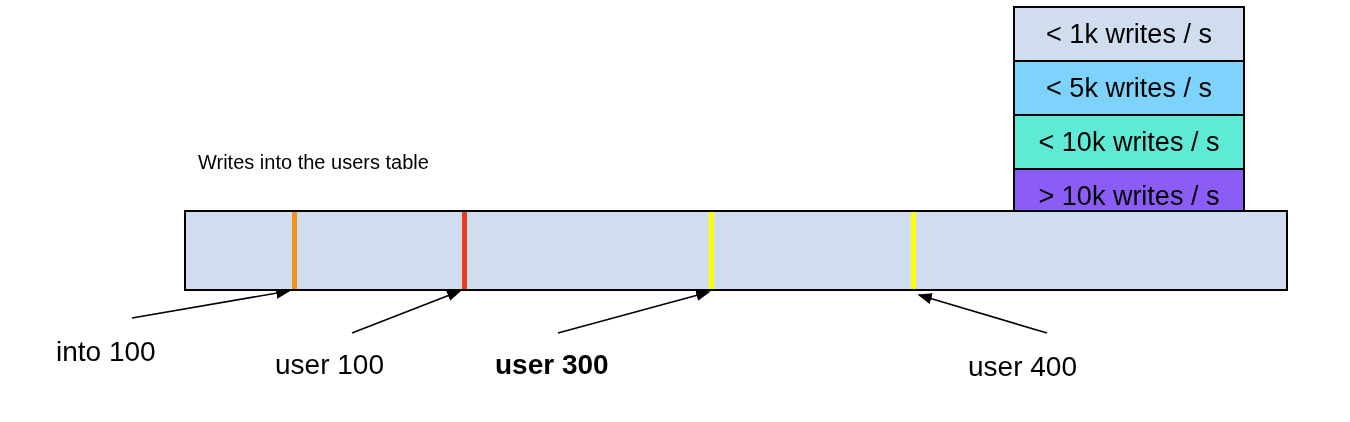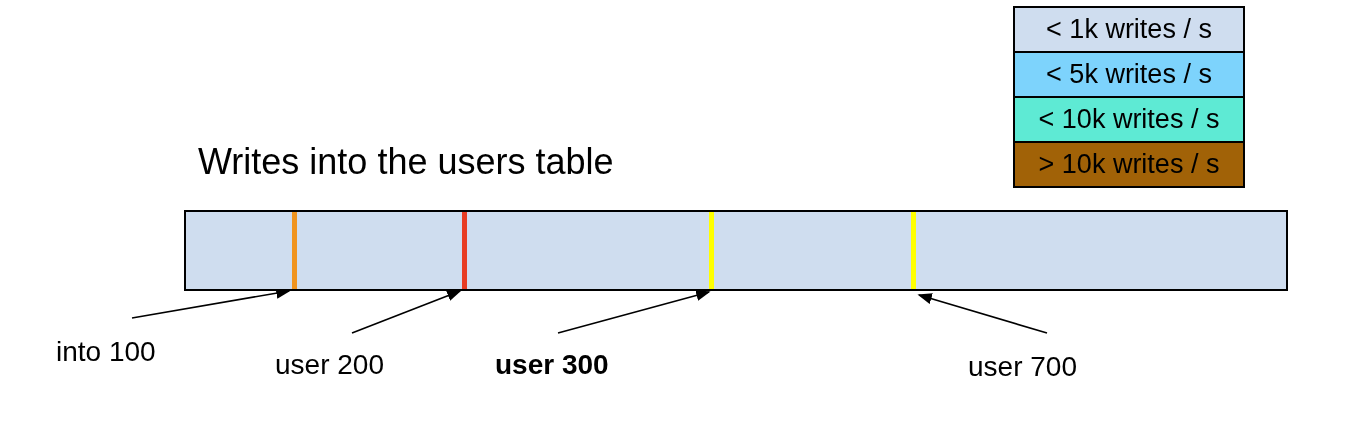--- a/index.html
+++ b/index.html
@@ -21,33 +21,33 @@
     left: 0;
     top: 0;
     width: 1350px;
     height: 422px;
     pointer-events: none;
   }
   .diagram-title {
     position: absolute;
     left: 198px;
     top: 146px;
-    font-size: 36px;
+    font-size: 20px;
     line-height: 32px;
     white-space: nowrap;
   }
   .legend {
     position: absolute;
     left: 1013px;
     top: 6px;
     width: 232px;
   }
   .legend-row {
     box-sizing: border-box;
-    height: 47px;
+    height: 56px;
     border: 2px solid #000000;
     display: flex;
     align-items: center;
     justify-content: center;
     font-size: 27px;
     white-space: nowrap;
   }
   .legend-row + .legend-row {
     margin-top: -2px;
   }
@@ -97,32 +97,32 @@
   <div class="legend" id="legend">
       <div class="legend-row" style="background-color: rgb(207, 221, 239);">
         <span>&lt; 1k writes / s</span>
       </div>
       <div class="legend-row" style="background-color: #7dd3fc;">
         <span>&lt; 5k writes / s</span>
       </div>
       <div class="legend-row" style="background-color: #5eead4;">
         <span>&lt; 10k writes / s</span>
       </div>
-      <div class="legend-row" style="background-color: #a16207;">
+      <div class="legend-row" style="background-color: #8b5cf6;">
         <span>&gt; 10k writes / s</span>
       </div>
     </div>
 
   <div class="users-bar" id="bar" style="background-color: rgb(207, 221, 239); border-color: rgb(0, 0, 0);">
       <div class="marker" style="left: 106px; background-color: rgb(240, 148, 31);"></div>
       <div class="marker" style="left: 276px; background-color: rgb(232, 60, 35);"></div>
       <div class="marker" style="left: 523px; background-color: rgb(255, 255, 0);"></div>
       <div class="marker" style="left: 725px; background-color: rgb(255, 255, 0);"></div>
     </div>
 
   <div id="labels">
       <div class="user-label" style="left: 56px; top: 337px;">into 100</div>
-      <div class="user-label" style="left: 275px; top: 350px;">user 200</div>
+      <div class="user-label" style="left: 275px; top: 350px;">user 100</div>
       <div class="user-label" style="left: 495px; top: 350px; font-weight: bold;">user 300</div>
-      <div class="user-label" style="left: 968px; top: 352px;">user 700</div>
+      <div class="user-label" style="left: 968px; top: 352px;">user 400</div>
     </div>
 
 </div>
 
 </body></html>

